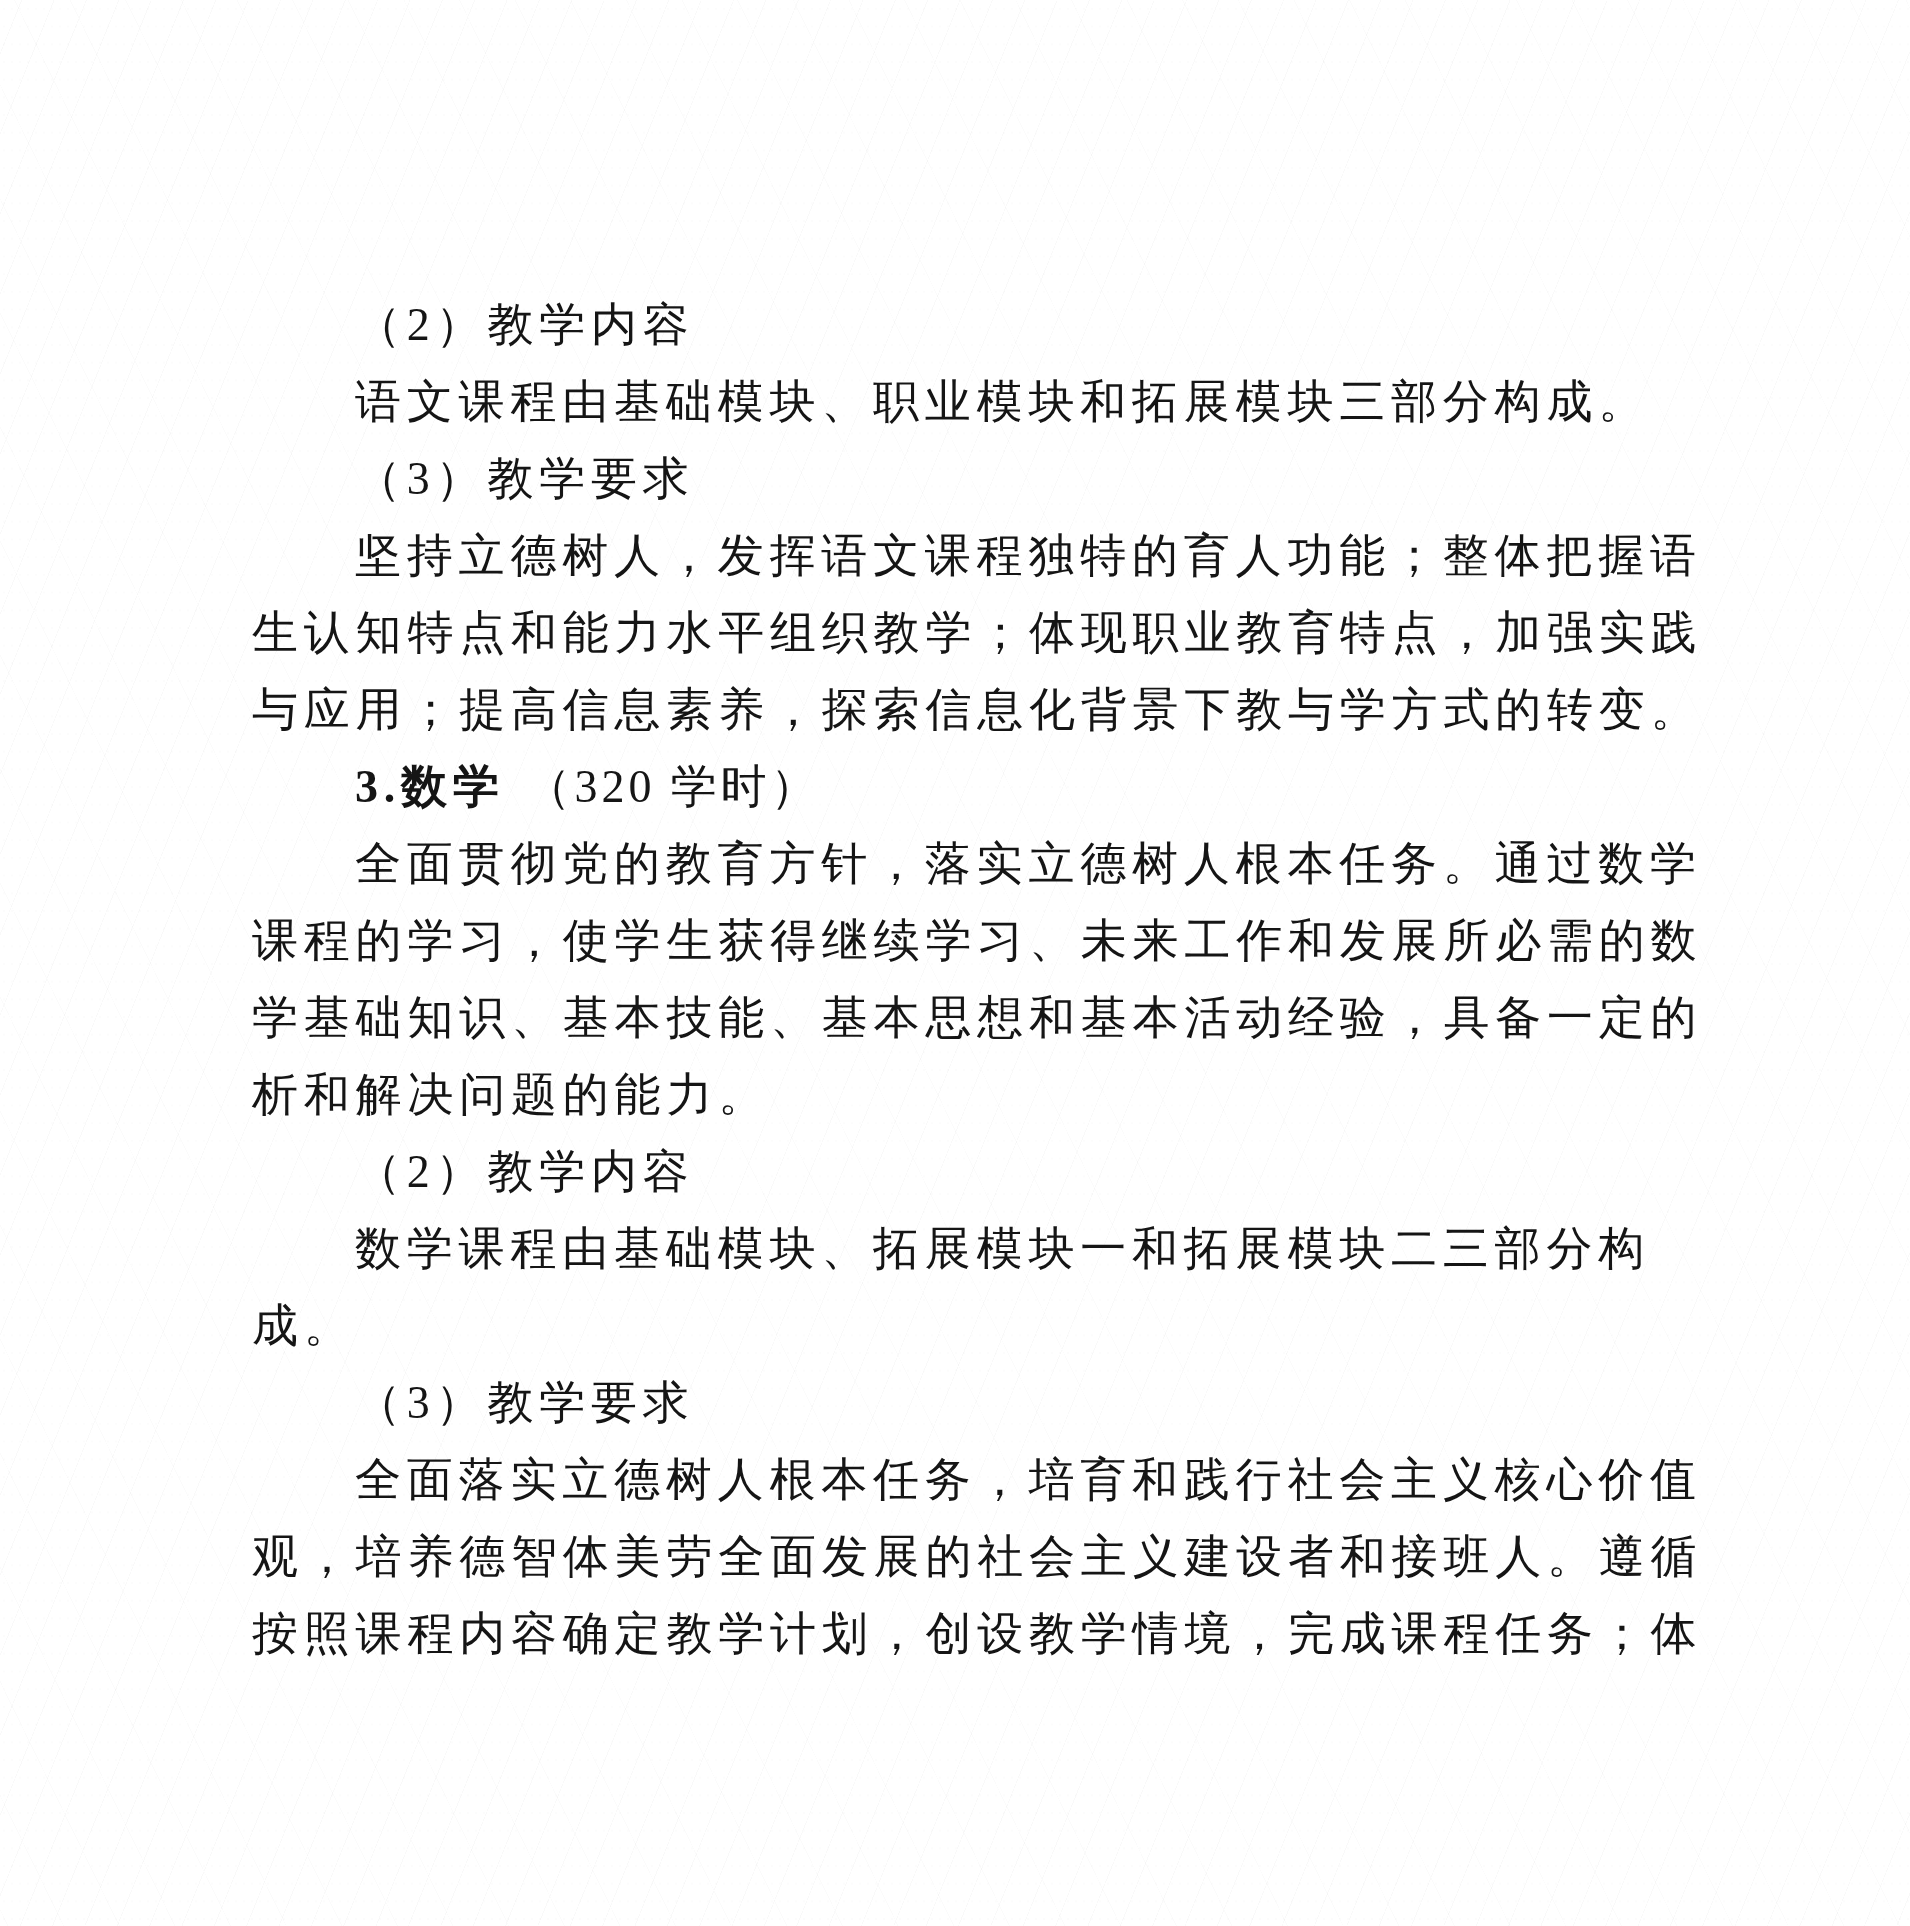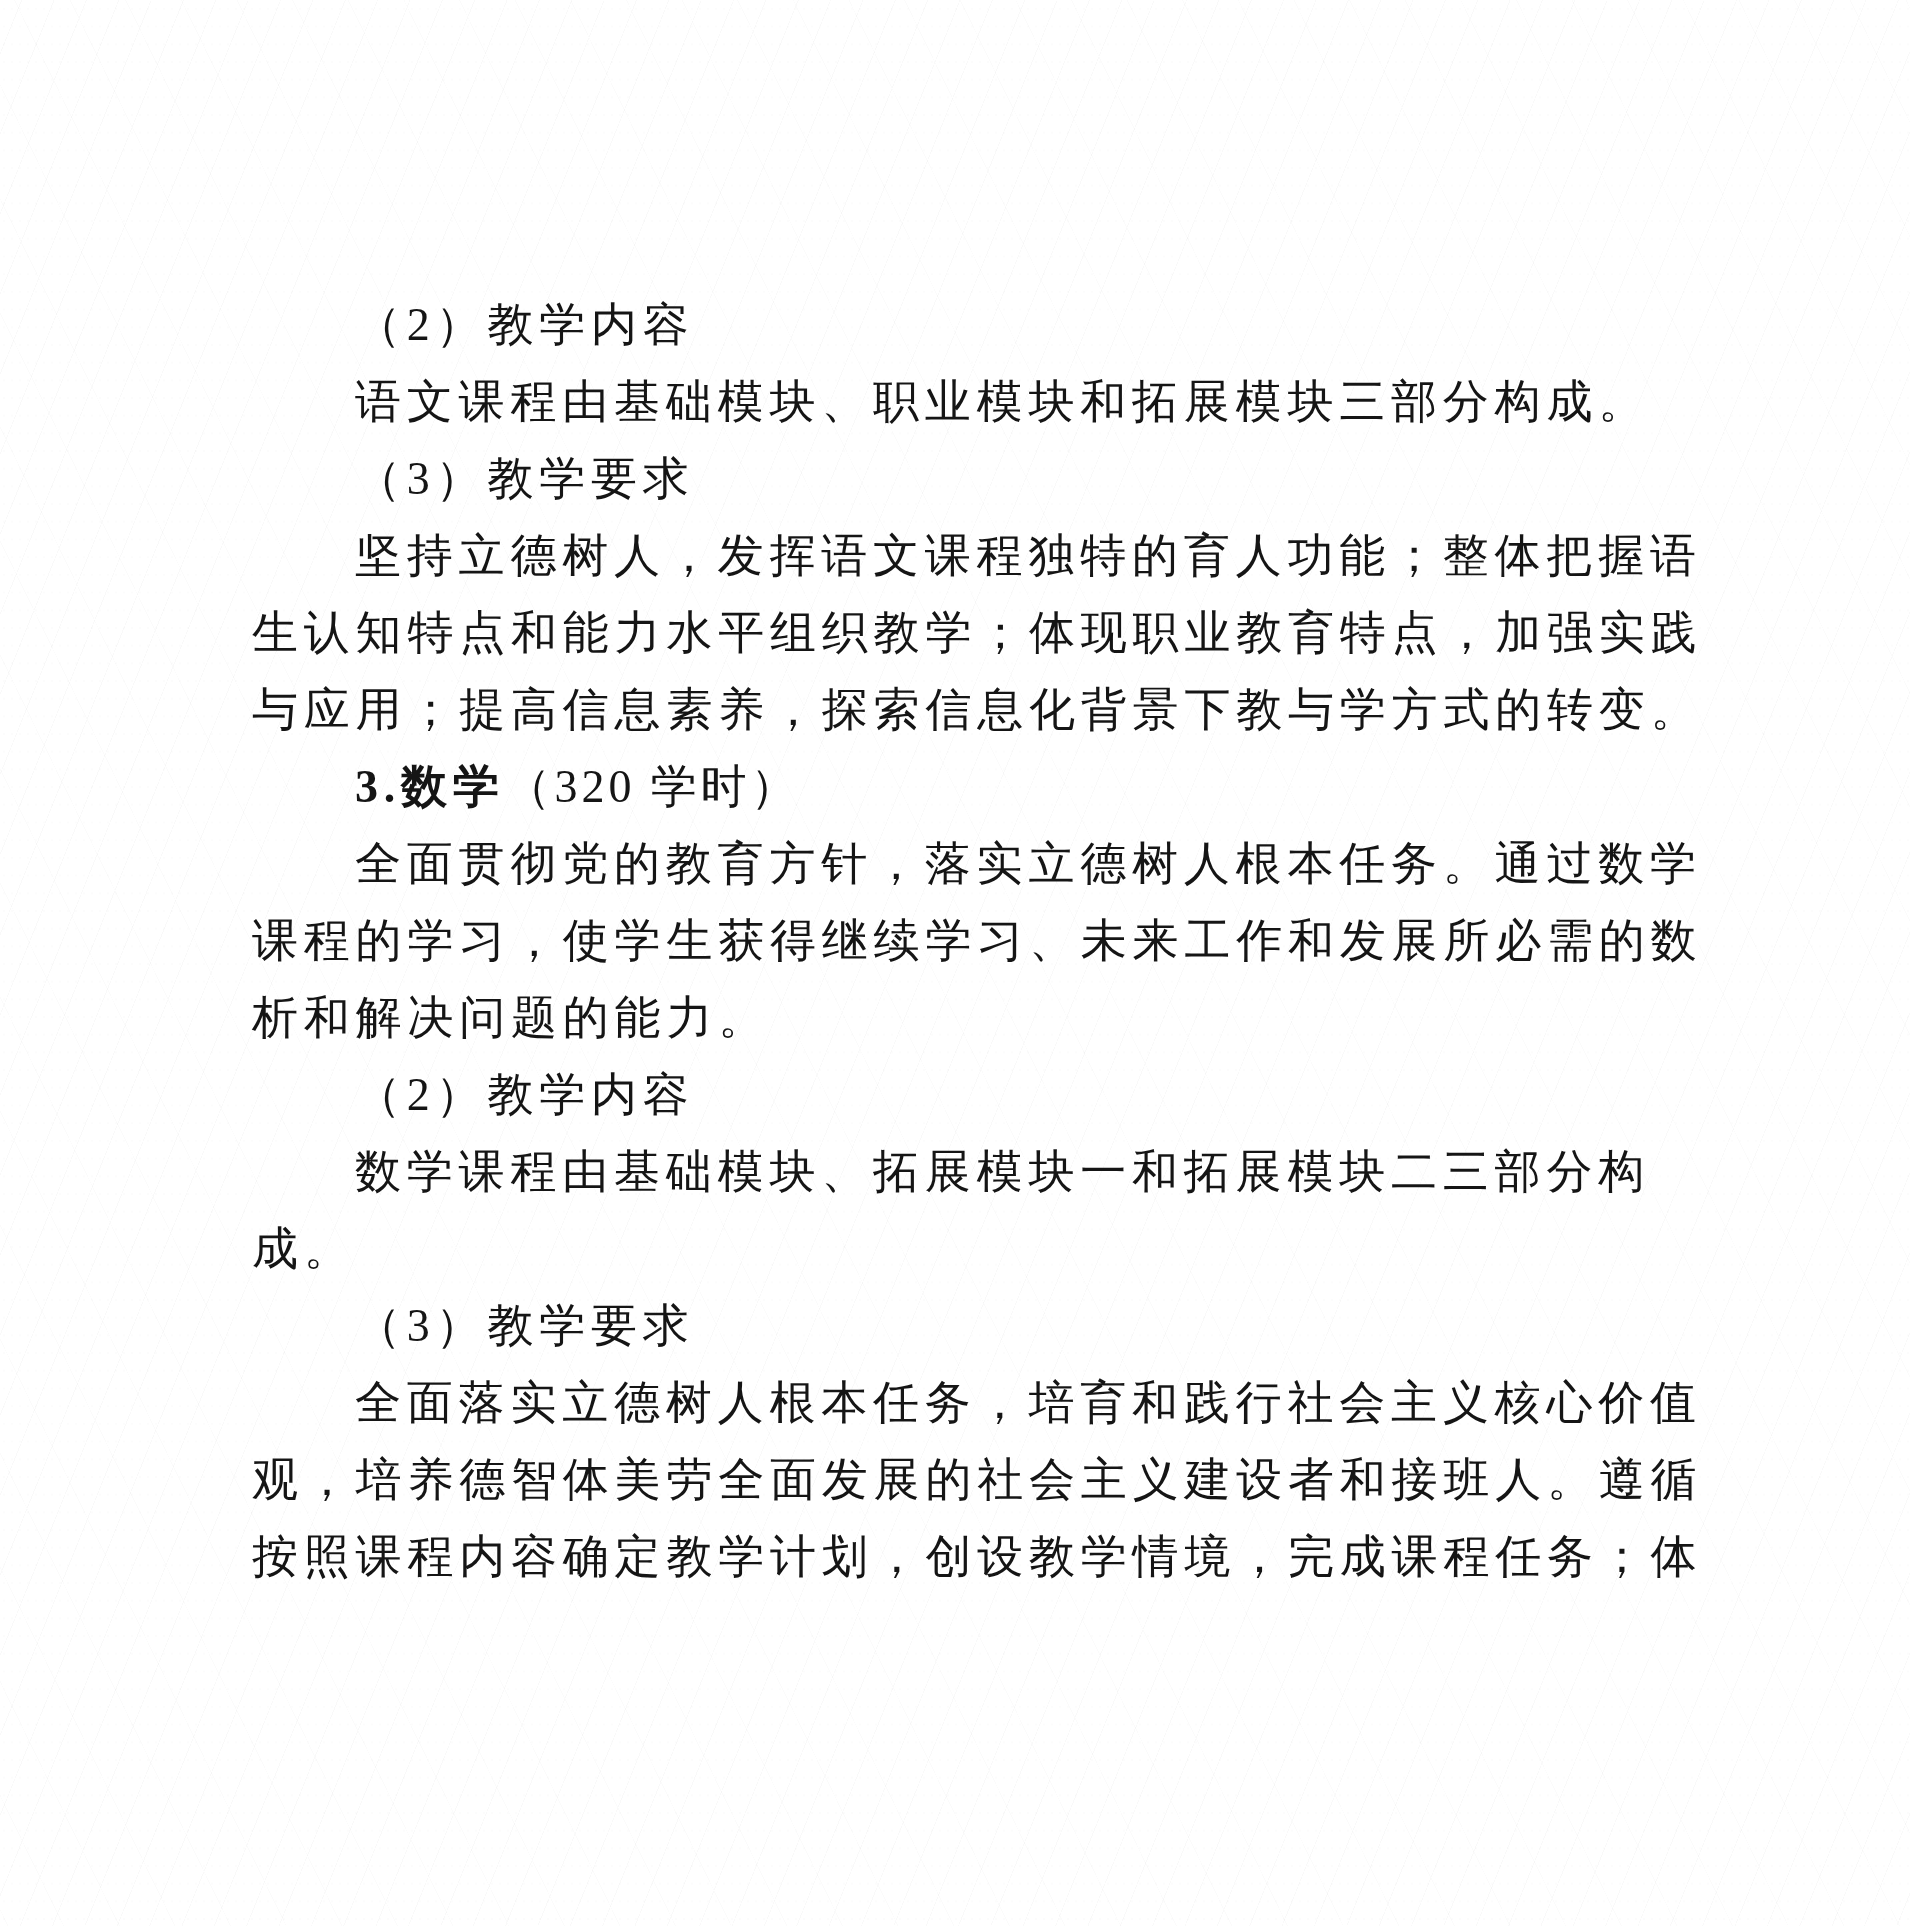--- a/index.html
+++ b/index.html
@@ -40,40 +40,41 @@
     left: 252px;
     top: 286px;
     width: 1410px;
     font-size: 46px;
     line-height: 77px;
     letter-spacing: 5.8px;
   }
   .line { white-space: nowrap; height: 77px; }
   .indent { padding-left: 103px; }
   .bold { font-weight: bold; margin-top: 35px; }
-  .heading-rest { letter-spacing: 3.9px; }
+  .heading-rest { letter-spacing: 3.9px; margin-left: 20px; }
 </style>
 </head>
 <body>
 
 <div class="page">
   <div class="tex-dots"></div>
   <div class="tex-diag1"></div>
   <div class="tex-diag2"></div>
 
   <div class="text-block">
     <div class="line indent">（2）教学内容</div>
     <div class="line indent">语文课程由基础模块、职业模块和拓展模块三部分构成。</div>
     <div class="line indent">（3）教学要求</div>
     <div class="line indent">坚持立德树人，发挥语文课程独特的育人功能；整体把握语</div>
     <div class="line">生认知特点和能力水平组织教学；体现职业教育特点，加强实践</div>
     <div class="line">与应用；提高信息素养，探索信息化背景下教与学方式的转变。</div>
     <div class="line indent"><span class="bold">3.数学</span><span class="heading-rest">（320 学时）</span></div>
     <div class="line indent">全面贯彻党的教育方针，落实立德树人根本任务。通过数学</div>
     <div class="line">课程的学习，使学生获得继续学习、未来工作和发展所必需的数</div>
+    <div class="line">学基础知识、基本技能、基本思想和基本活动经验，具备一定的</div>
     <div class="line">析和解决问题的能力。</div>
     <div class="line indent">（2）教学内容</div>
     <div class="line indent">数学课程由基础模块、拓展模块一和拓展模块二三部分构</div>
     <div class="line">成。</div>
     <div class="line indent">（3）教学要求</div>
     <div class="line indent">全面落实立德树人根本任务，培育和践行社会主义核心价值</div>
     <div class="line">观，培养德智体美劳全面发展的社会主义建设者和接班人。遵循</div>
     <div class="line">按照课程内容确定教学计划，创设教学情境，完成课程任务；体</div>
 
   </div>

